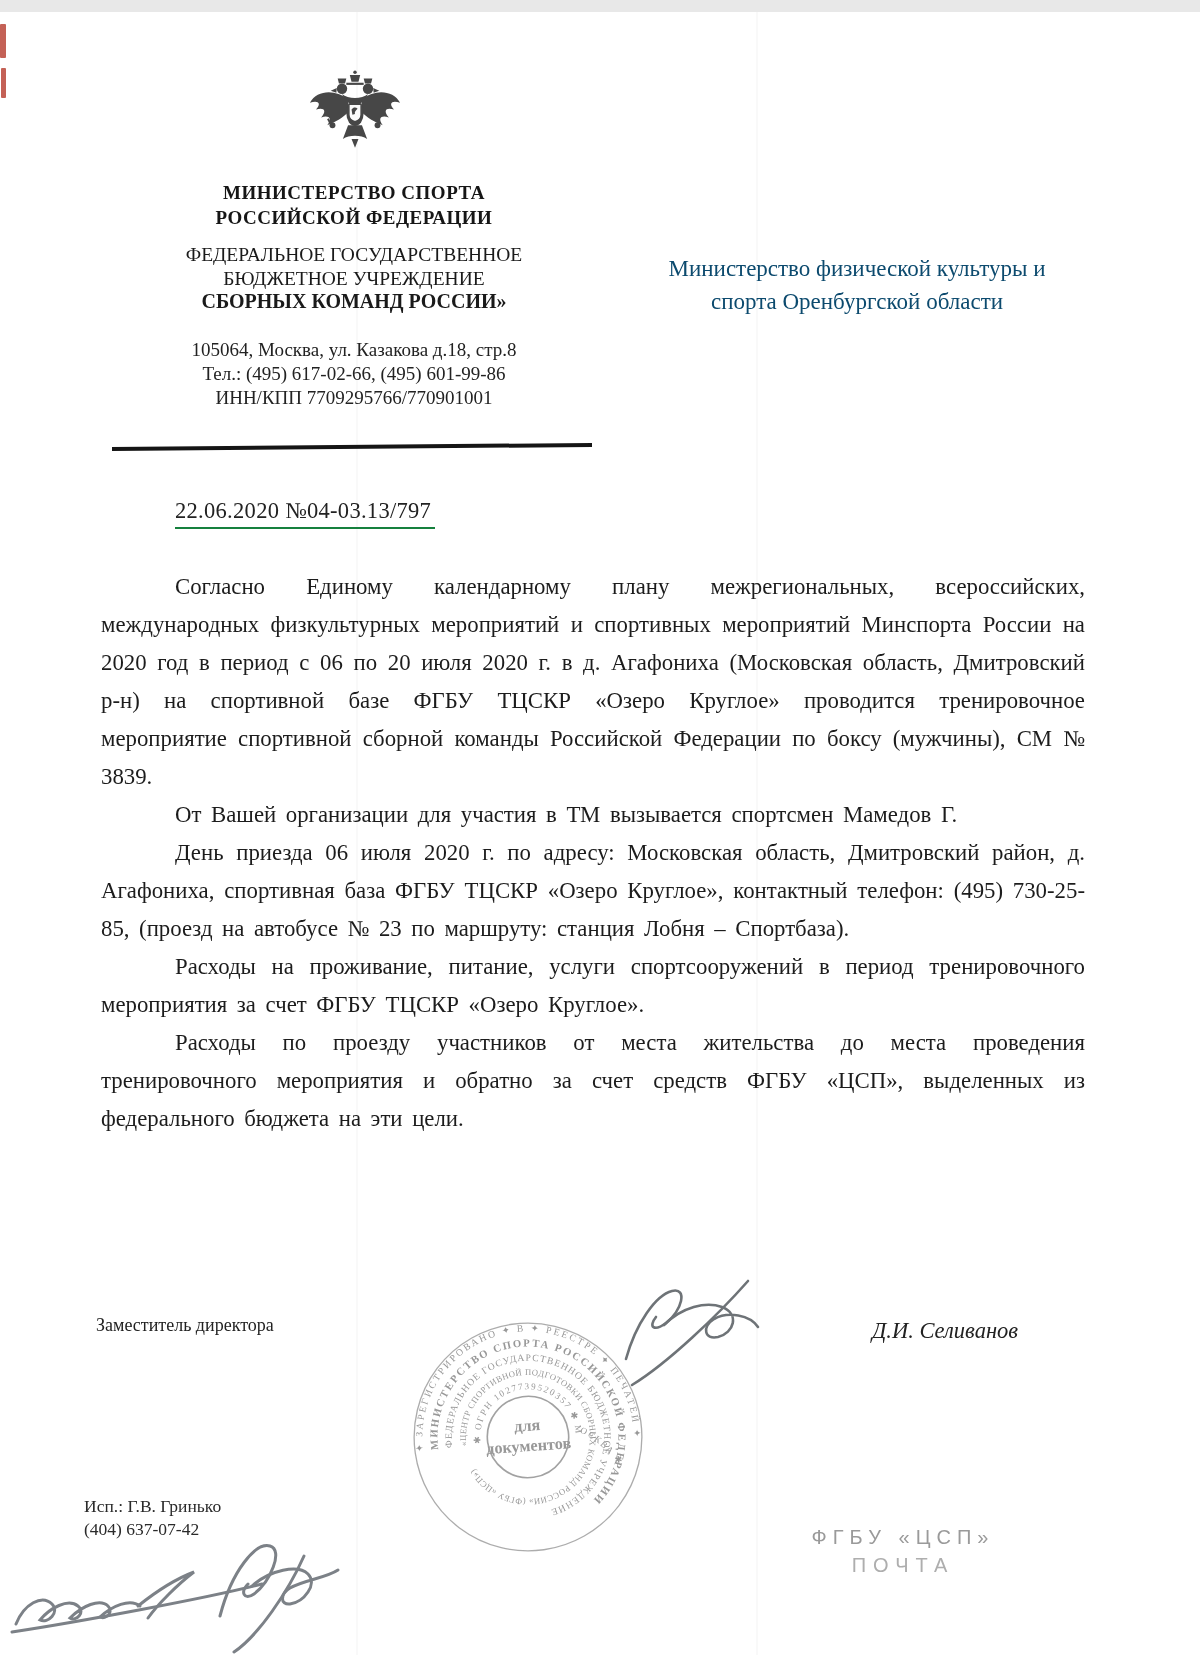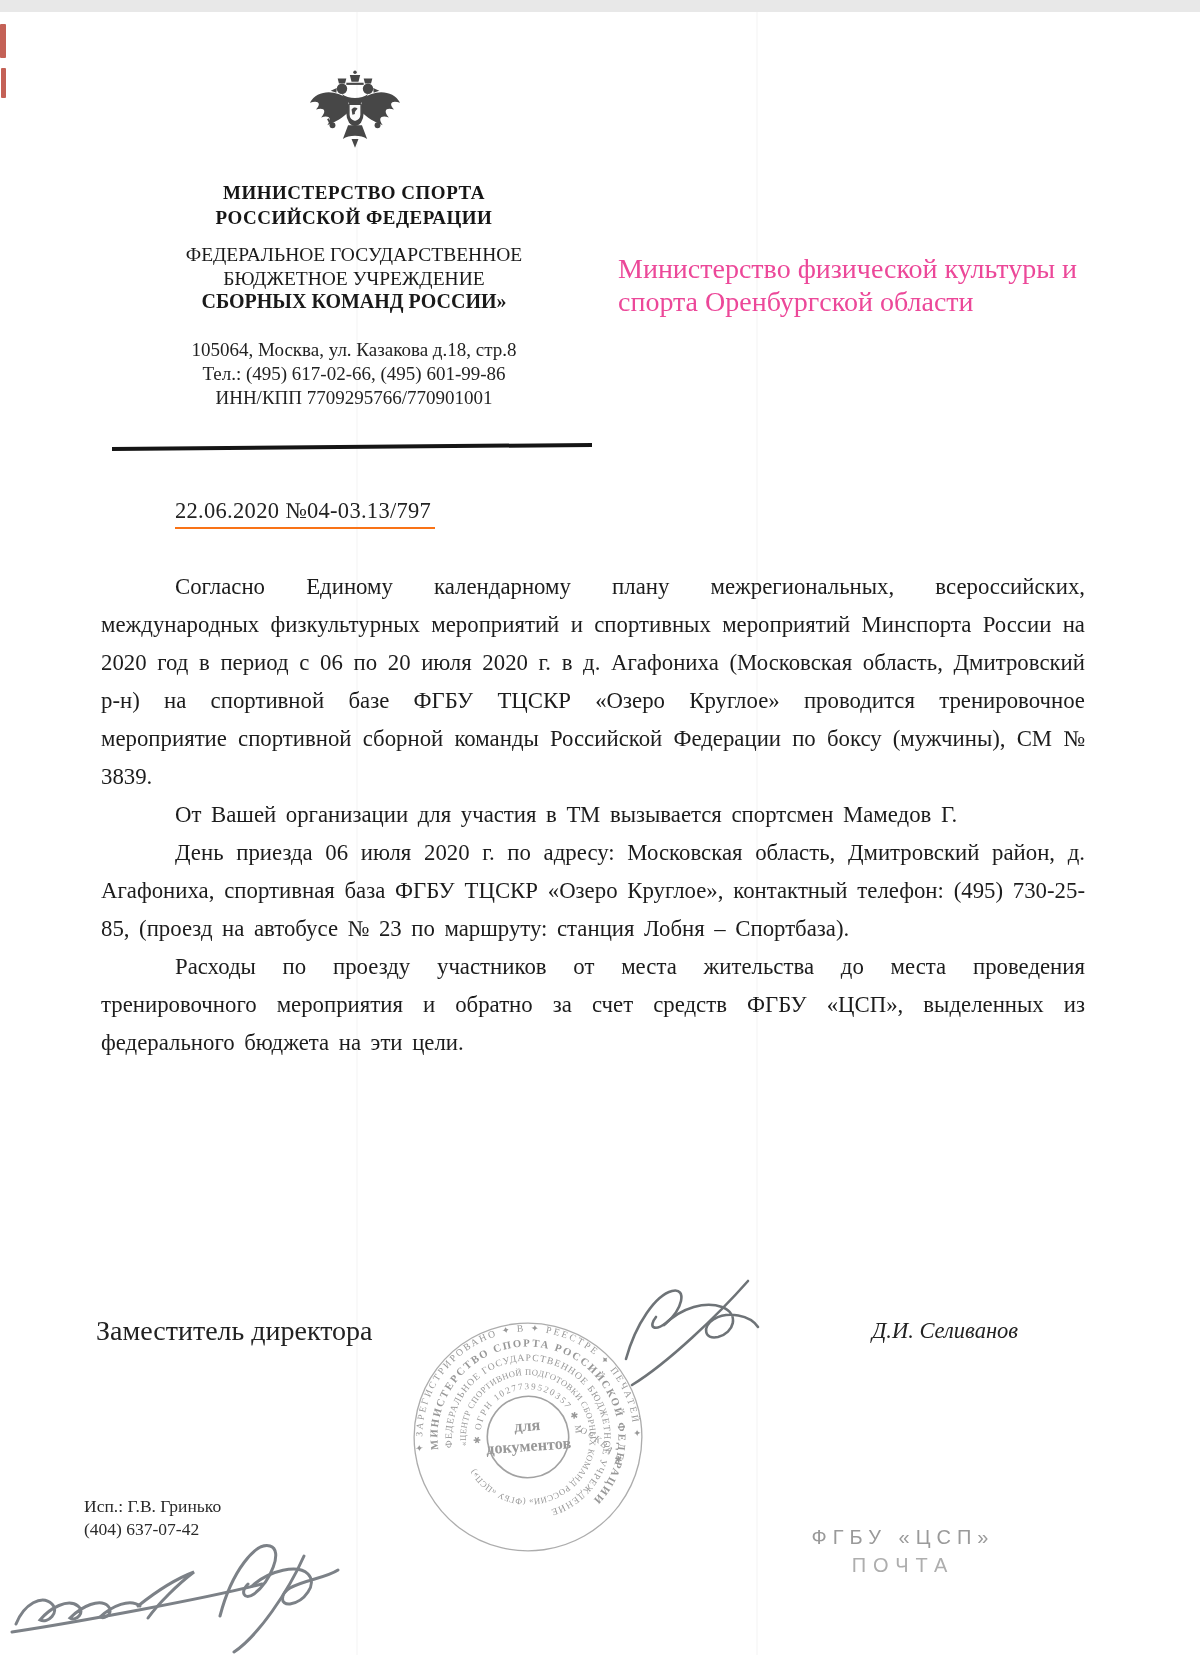--- a/index.html
+++ b/index.html
@@ -15,31 +15,31 @@
   .emblem{position:absolute;left:303px;top:50px;width:104px;height:116px;}
 
   .letterhead{position:absolute;left:108px;top:168px;width:492px;text-align:center;}
   .lh-ministry{font-weight:bold;font-size:19px;line-height:25px;letter-spacing:.5px;color:#161616;}
   .lh-org{margin-top:13px;font-size:19.5px;line-height:23.5px;color:#1a1a1a;}
   .lh-org .b{font-weight:bold;font-size:20px;}
   .lh-addr{margin-top:24px;font-size:19px;line-height:24px;color:#222;}
 
   .divider{position:absolute;left:112px;top:433px;width:480px;height:4px;background:#151515;transform:rotate(-0.5deg);}
 
-  .recipient{position:absolute;left:618px;top:240px;width:478px;
-    font-size:28px;line-height:33px;color:#ec4899;}
+  .recipient{position:absolute;left:618px;top:240px;width:478px;text-align:center;
+    font-size:23px;line-height:33px;color:#0c4a6e;}
 
   .refline{position:absolute;left:175px;top:486px;font-size:22.5px;color:#222;
-    border-bottom:2px solid #f97316;padding:0 4px 3px 0;letter-spacing:.3px;}
+    border-bottom:2px solid #15803d;padding:0 4px 3px 0;letter-spacing:.3px;}
 
   .body-text{position:absolute;left:101px;top:556px;width:984px;
     font-size:22.8px;line-height:38px;color:#1c1c1c;text-align:justify;word-spacing:.17em;}
   .body-text p{margin:0;text-indent:74px;}
 
-  .sig-position{position:absolute;left:96px;top:1303px;font-size:28px;color:#222;}
+  .sig-position{position:absolute;left:96px;top:1303px;font-size:18px;color:#222;}
   .sig-name{position:absolute;left:872px;top:1306px;font-size:22.5px;color:#222;font-style:italic;}
 
   .stamp{position:absolute;left:406px;top:1303px;width:244px;height:244px;opacity:.88;}
   .pen-sign{position:absolute;left:598px;top:1255px;width:190px;height:130px;}
 
   .executor{position:absolute;left:84px;top:1483px;font-size:17.5px;line-height:23px;color:#2a2a2a;}
   .big-sign{position:absolute;left:8px;top:1508px;width:370px;height:140px;}
 
   .mailstamp{position:absolute;left:788px;top:1514px;width:230px;text-align:center;
     font-family:Liberation Sans, sans-serif;}
@@ -114,20 +114,21 @@
     <div>Министерство физической культуры и</div>
     <div>спорта Оренбургской области</div>
   </div>
 
   <div class="refline">22.06.2020 №04-03.13/797</div>
 
   <div class="body-text">
     <p>Согласно Единому календарному плану межрегиональных, всероссийских, международных физкультурных мероприятий и спортивных мероприятий Минспорта России на 2020 год в период с 06 по 20 июля 2020 г. в д. Агафониха (Московская область, Дмитровский р-н) на спортивной базе ФГБУ ТЦСКР «Озеро Круглое» проводится тренировочное мероприятие спортивной сборной команды Российской Федерации по боксу (мужчины), СМ № 3839.</p>
     <p>От Вашей организации для участия в ТМ вызывается спортсмен Мамедов Г.</p>
     <p>День приезда 06 июля 2020 г. по адресу: Московская область, Дмитровский район, д. Агафониха, спортивная база ФГБУ ТЦСКР «Озеро Круглое», контактный телефон: (495) 730-25-85, (проезд на автобусе № 23 по маршруту: станция Лобня – Спортбаза).</p>
+    <p>Расходы на проживание, питание, услуги спортсооружений в период тренировочного мероприятия за счет ФГБУ ТЦСКР «Озеро Круглое».</p>
     <p>Расходы по проезду участников от места жительства до места проведения тренировочного мероприятия и обратно за счет средств ФГБУ «ЦСП», выделенных из федерального бюджета на эти цели.</p>
   </div>
 
   <div class="sig-position">Заместитель директора</div>
   <div class="sig-name">Д.И. Селиванов</div>
 
   <svg class="stamp" viewBox="0 0 240 240">
     <g transform="rotate(-8 120 120)" fill="#8a8a8a">
       <defs>
         <path id="r1" d="M120,120 m-104,0 a104,104 0 1,1 208,0 a104,104 0 1,1 -208,0"></path>

